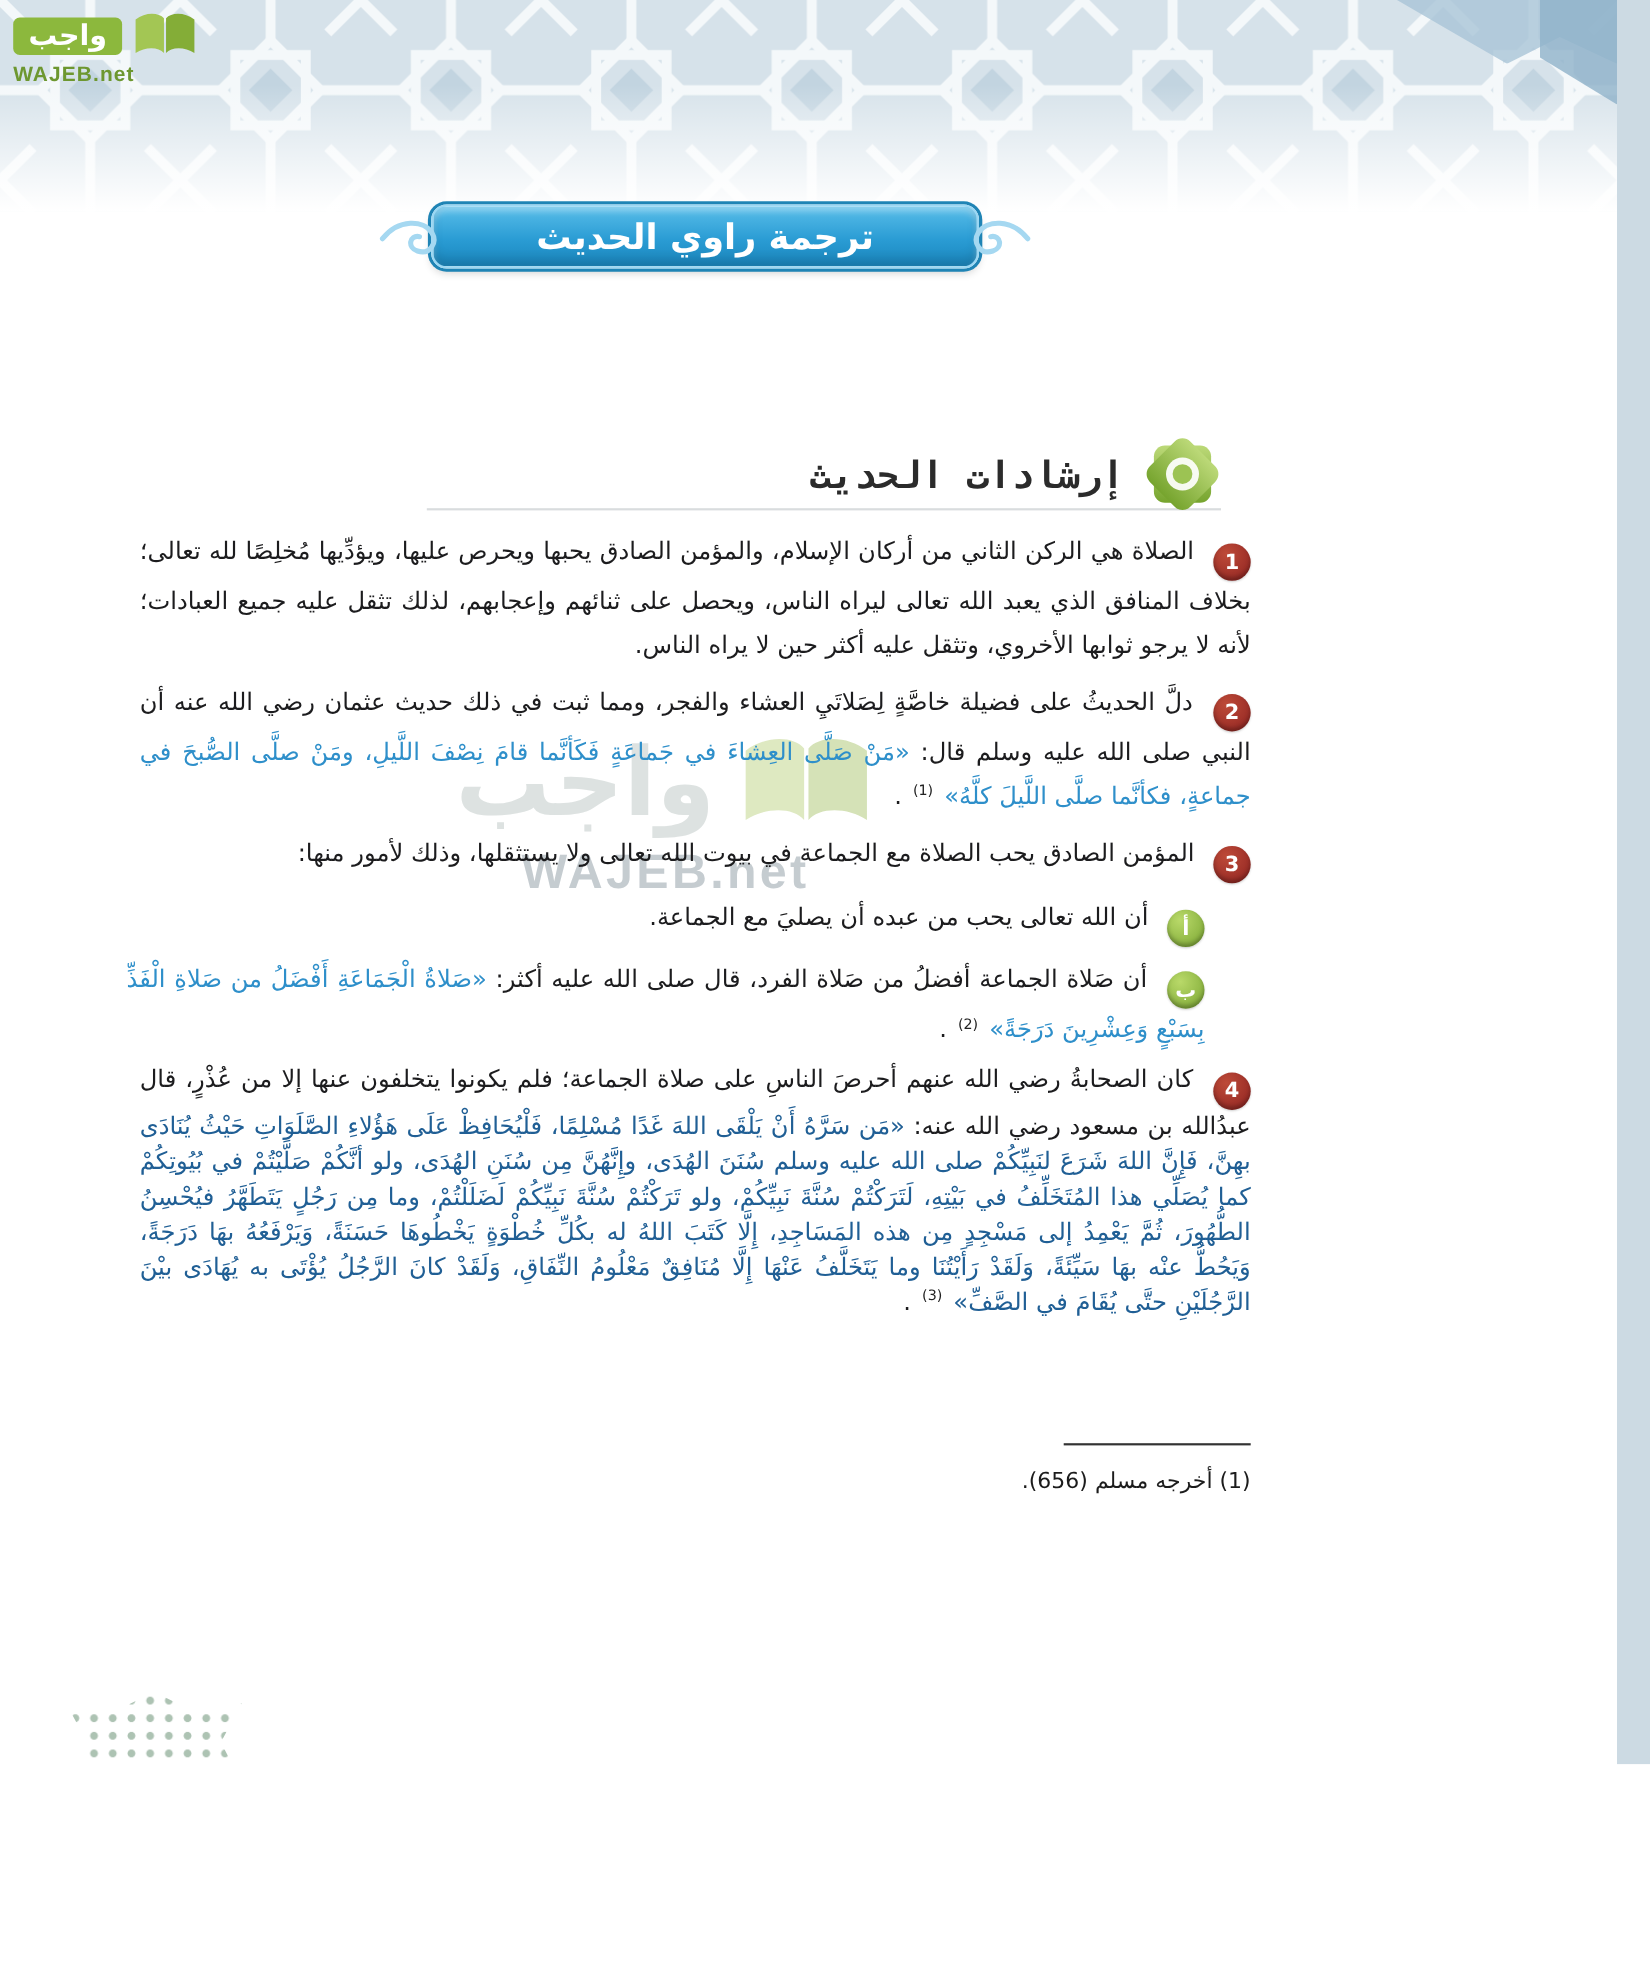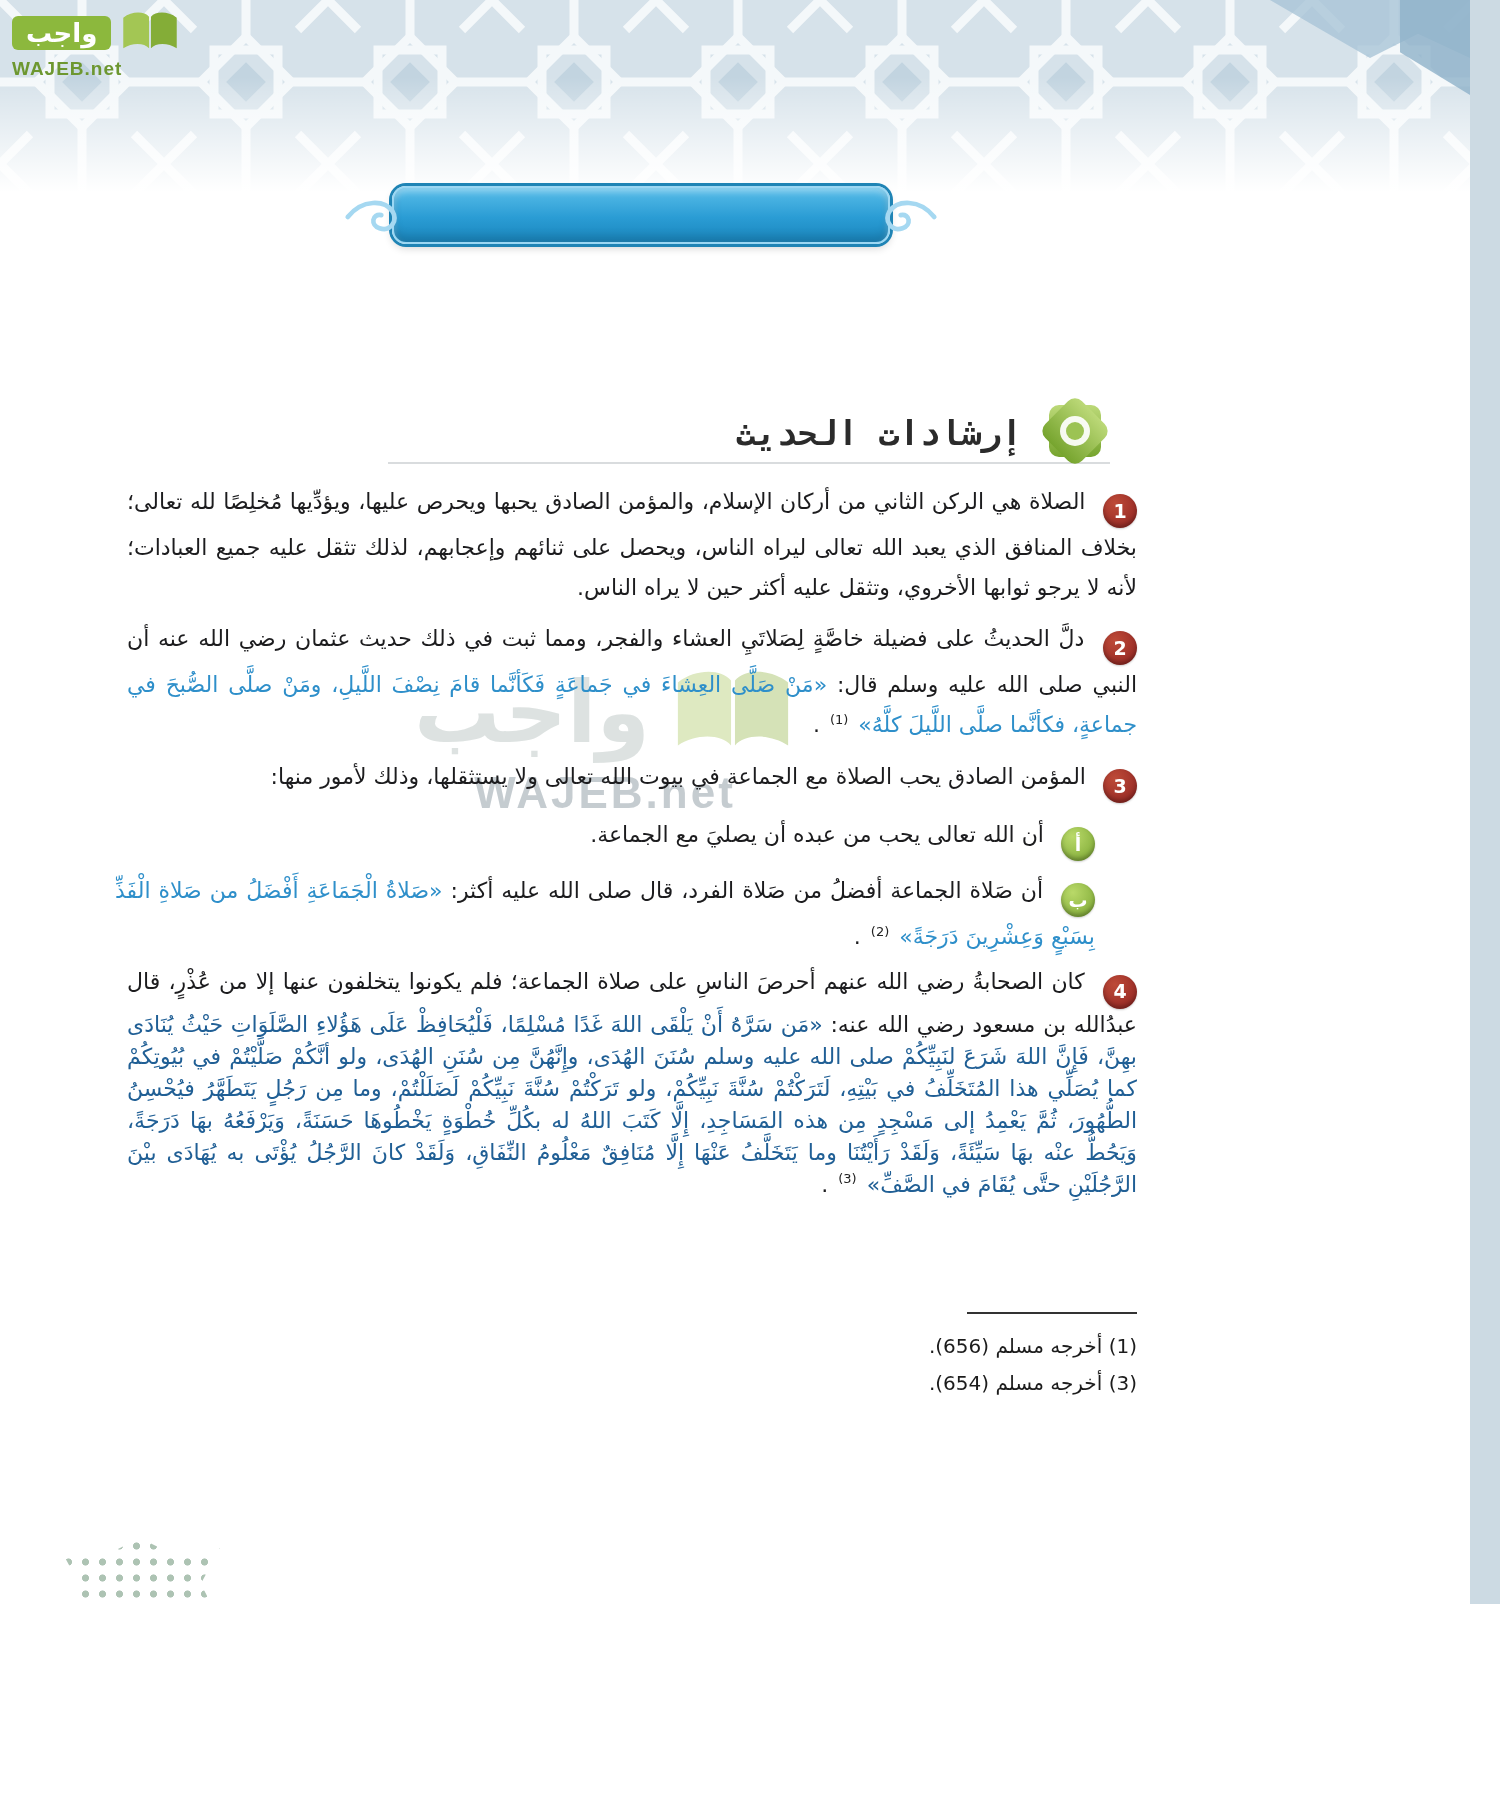--- a/index.html
+++ b/index.html
@@ -128,20 +128,21 @@
         </svg>
       </span>
     </div>
     <div class="wajeb-net">WAJEB.net</div>
   </div>
 
   <div class="title-banner">
     <svg class="ornament orn-left" viewBox="0 0 60 48">
       <path d="M56 24 C40 4 16 6 8 18 C2 28 10 40 22 36 C32 33 30 20 20 22" fill="none" stroke="#a5d8f1" stroke-width="5" stroke-linecap="round"></path>
     </svg>
+    <h1>ترجمة راوي الحديث</h1>
     <svg class="ornament orn-right" viewBox="0 0 60 48">
       <path d="M56 24 C40 4 16 6 8 18 C2 28 10 40 22 36 C32 33 30 20 20 22" fill="none" stroke="#a5d8f1" stroke-width="5" stroke-linecap="round"></path>
     </svg>
   </div>
 
 
   <div class="section-header">
     <h2>إرشادات الحديث</h2>
     <span>
       <svg width="78" height="78" viewBox="0 0 78 78">
@@ -201,21 +202,20 @@
       <span class="q-dark">«مَن سَرَّهُ أَنْ يَلْقَى اللهَ غَدًا مُسْلِمًا، فَلْيُحَافِظْ عَلَى هَؤُلاءِ الصَّلَوَاتِ حَيْثُ يُنَادَى بهِنَّ، فَإِنَّ اللهَ شَرَعَ لنَبِيِّكُمْ صلى الله عليه وسلم سُنَنَ الهُدَى، وإِنَّهُنَّ مِن سُنَنِ الهُدَى، ولو أنَّكُمْ صَلَّيْتُمْ في بُيُوتِكُمْ كما يُصَلِّي هذا المُتَخَلِّفُ في بَيْتِهِ، لَتَرَكْتُمْ سُنَّةَ نَبِيِّكُمْ، ولو تَرَكْتُمْ سُنَّةَ نَبِيِّكُمْ لَضَلَلْتُمْ، وما مِن رَجُلٍ يَتَطَهَّرُ فيُحْسِنُ الطُّهُورَ، ثُمَّ يَعْمِدُ إلى مَسْجِدٍ مِن هذه المَسَاجِدِ، إِلَّا كَتَبَ اللهُ له بكُلِّ خُطْوَةٍ يَخْطُوهَا حَسَنَةً، وَيَرْفَعُهُ بهَا دَرَجَةً، وَيَحُطُّ عنْه بهَا سَيِّئَةً، وَلَقَدْ رَأَيْتُنَا وما يَتَخَلَّفُ عَنْهَا إِلَّا مُنَافِقٌ مَعْلُومُ النِّفَاقِ، وَلَقَدْ كانَ الرَّجُلُ يُؤْتَى به يُهَادَى بيْنَ الرَّجُلَيْنِ حتَّى يُقَامَ في الصَّفِّ»</span>
       <sup class="fn">(3)</sup>
       <span>.</span>
     </p>
 
   </div>
 
   <div class="footnotes">
     <div class="fn-rule"></div>
     <p>(1) أخرجه مسلم (656).</p>
-    <p>(3) أخرجه مسلم (654).</p>
   </div>
 
   <div class="watermark">
     <div class="wm-row">
       <span class="wm-ar">واجب</span>
       <span>
         <svg width="126" height="88" viewBox="0 0 64 44" opacity="0.8">
           <path d="M4 8 C13 1 26 1 31 7 L31 40 C26 34 13 34 4 40 Z" fill="#b3cc72"></path>
           <path d="M60 8 C51 1 38 1 33 7 L33 40 C38 34 51 34 60 40 Z" fill="#9fbd5b"></path>
         </svg>

